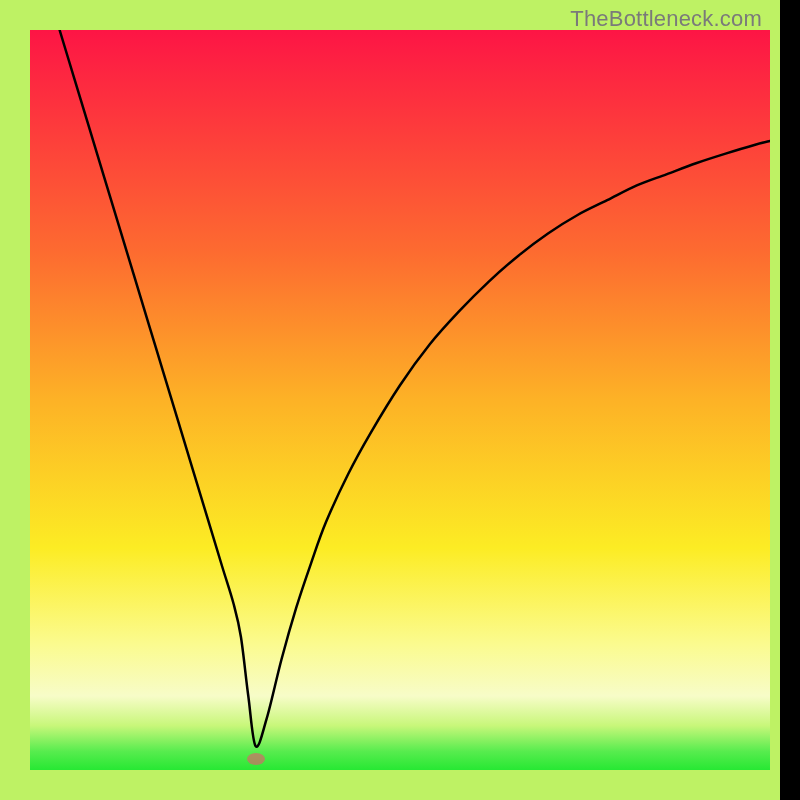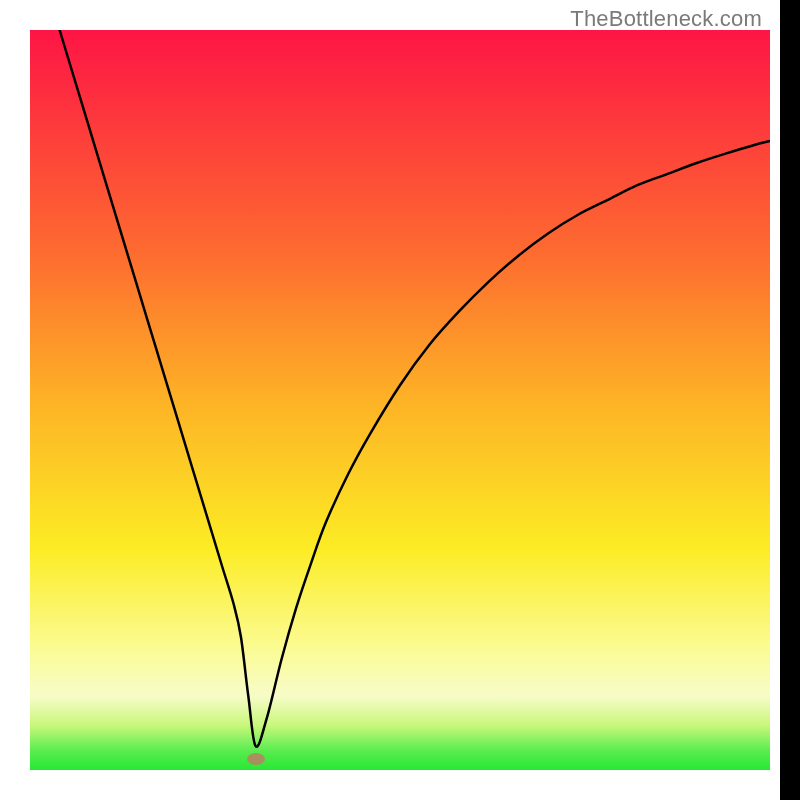--- a/index.html
+++ b/index.html
@@ -8,21 +8,21 @@
     width: 800px;
     height: 800px;
     background: #000;
     overflow: hidden;
     font-family: Arial, Helvetica, sans-serif;
   }
   .stage {
     position: relative;
     width: 780px;
     height: 800px;
-    background: #ffffff;
+    background: #bef264;
   }
   .plot-area {
     position: absolute;
     left: 30px;
     top: 30px;
     width: 740px;
     height: 740px;
     overflow: hidden;
   }
   .gradient {

